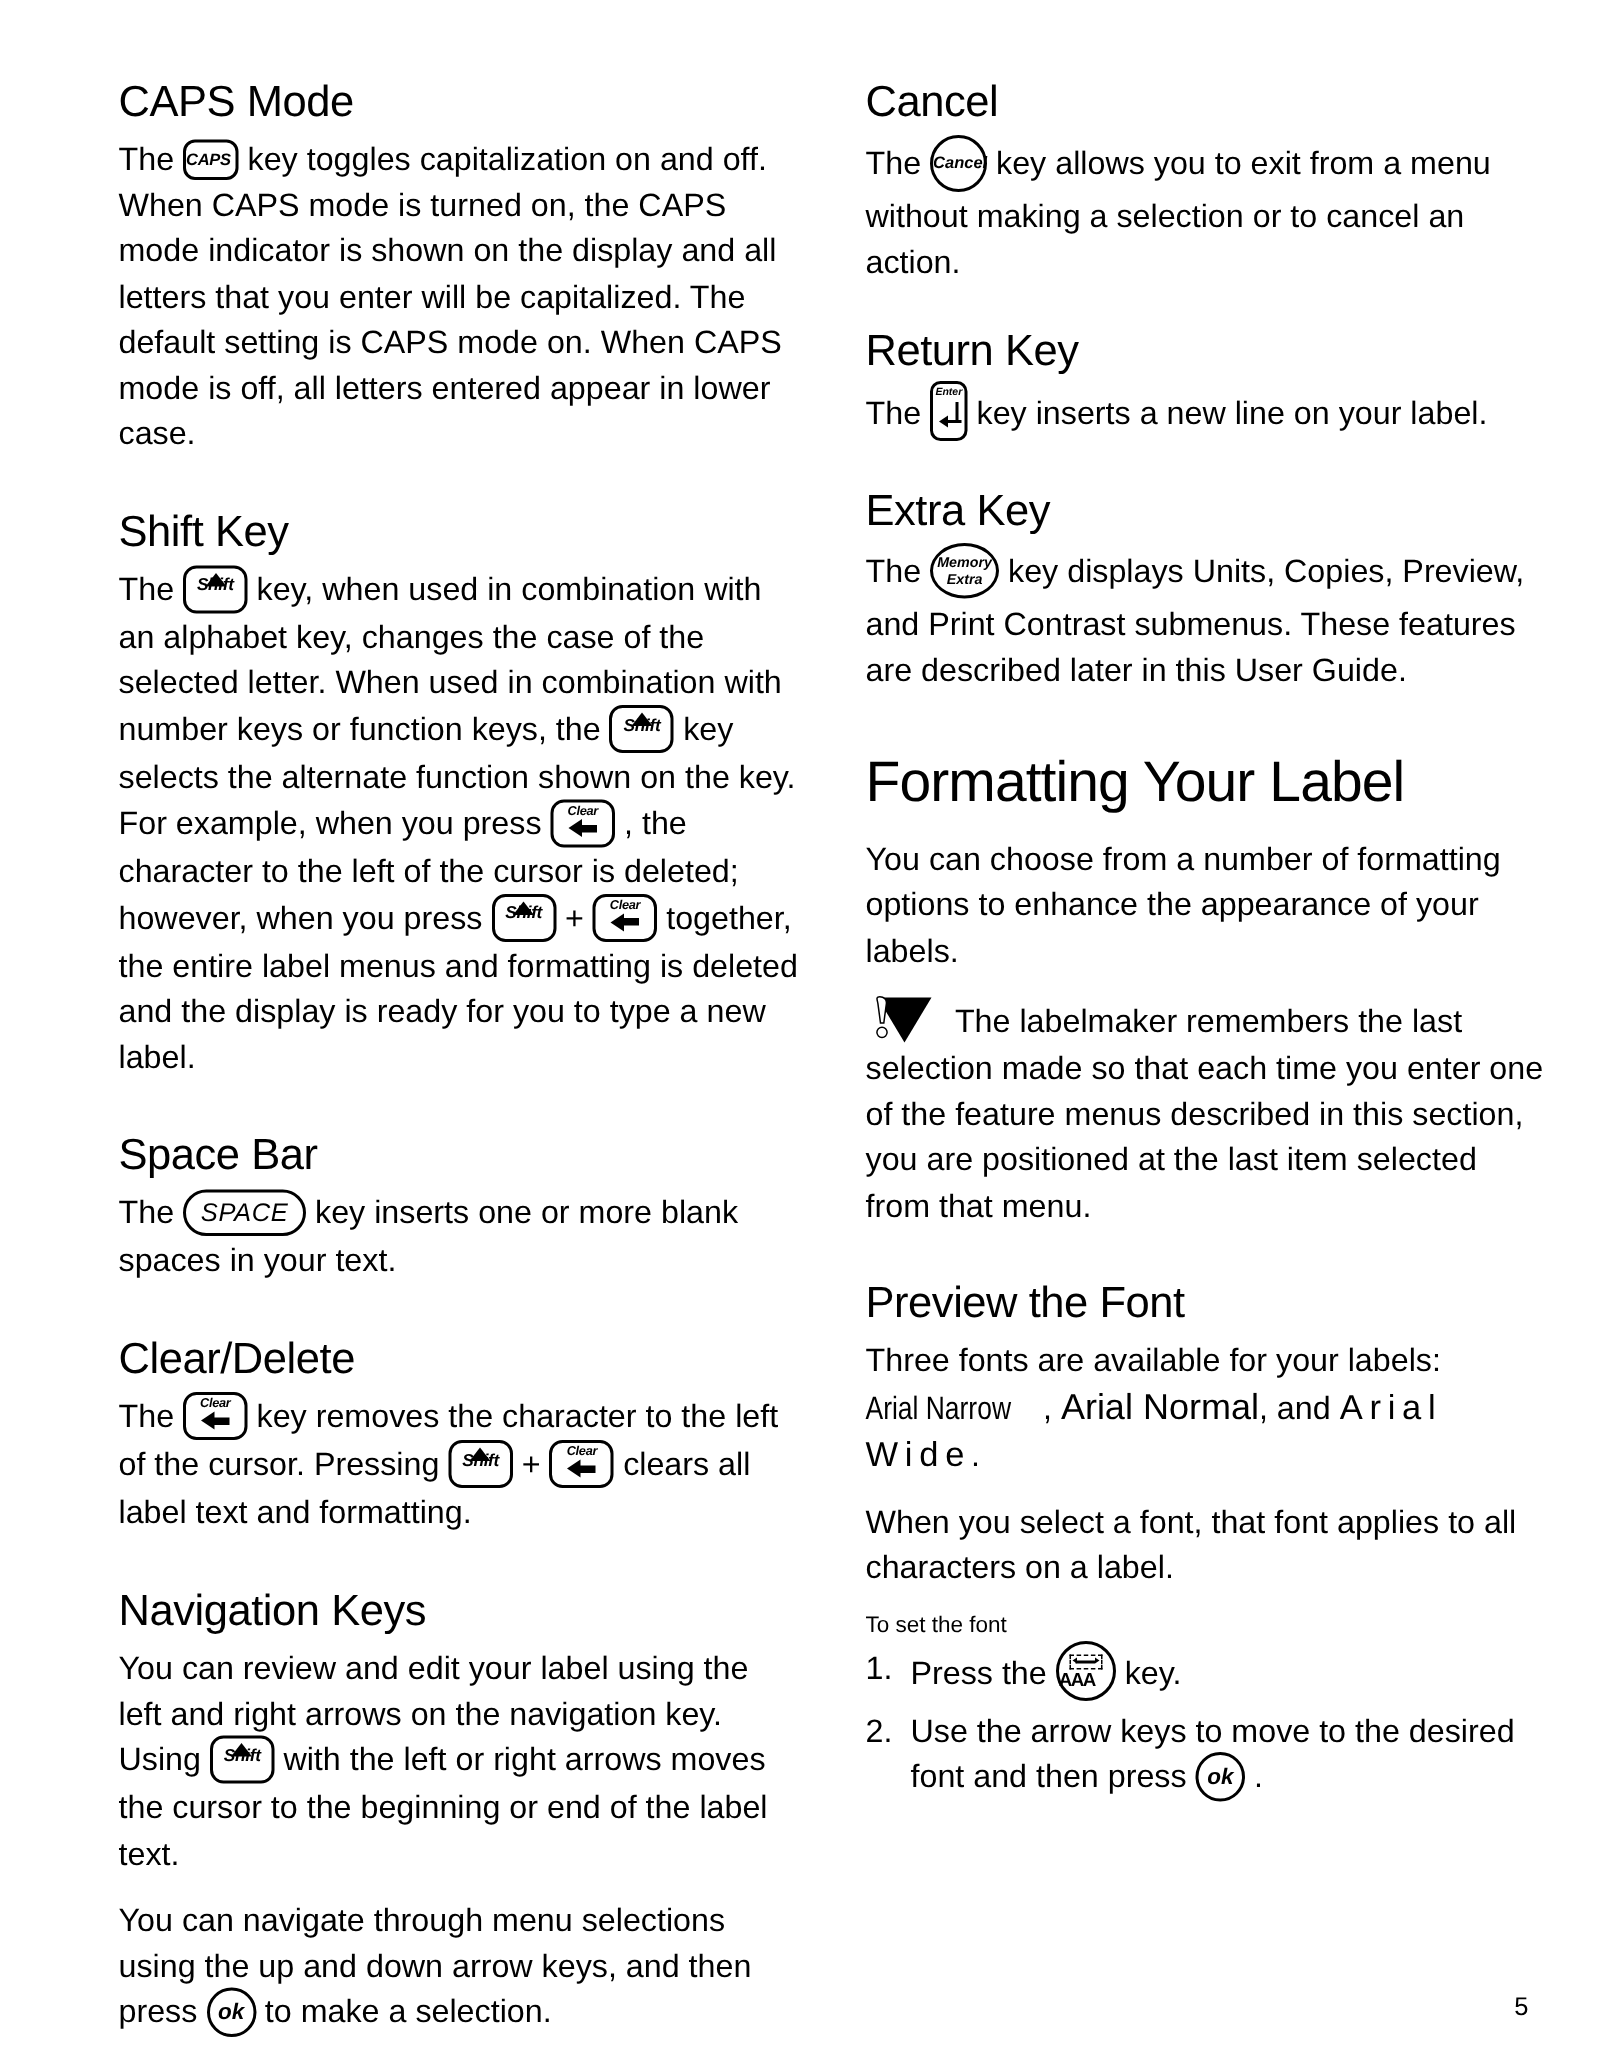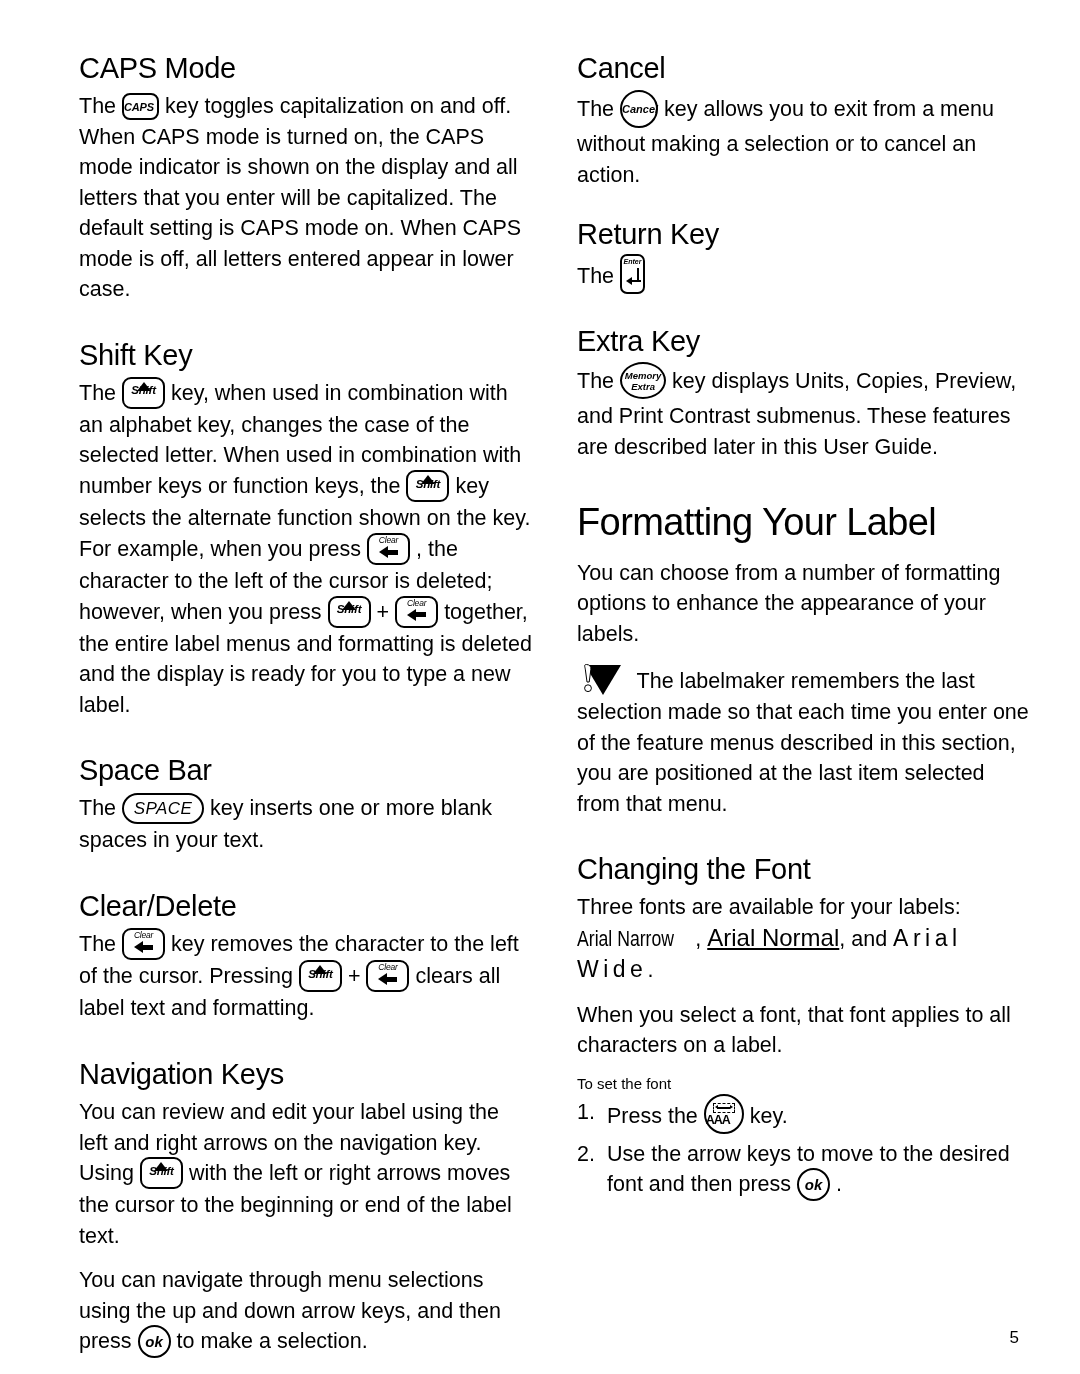--- a/index.html
+++ b/index.html
@@ -149,21 +149,21 @@
     position: relative;
     top: -1px;
   }
   .key-clear .lab {
     position: absolute;
     left: 0; right: 0;
     top: 0px;
     text-align: center;
     font-size: 8.5px;
     font-style: italic;
-    font-weight: 400;
+    font-weight: 700;
     letter-spacing: -0.2px;
     line-height: 11px;
   }
   .key-clear .arrow {
     position: absolute;
     left: 50%;
     bottom: 5px;
     transform: translateX(-50%);
     width: 20px;
     height: 12px;
@@ -354,21 +354,20 @@
 
   
   .f-narrow {
     font-family: "Liberation Sans Narrow", "Liberation Sans", sans-serif;
     transform: scaleX(0.82);
     display: inline-block;
     transform-origin: left center;
   }
   .f-normal {
     font-size: 24px;
-    text-decoration: underline;
   }
   .f-wide {
     font-size: 23px;
     letter-spacing: 4.5px;
   }
 
   .pagenum {
     position: absolute;
     right: 48px;
     bottom: 26px;
@@ -500,20 +499,21 @@
       <p class="body">
         <span>The</span>
         <span class="key key-return">
           <span class="l1">Enter</span>
           <span class="ret">
               <span class="v"></span>
               <span class="h"></span>
               <span class="hd"></span>
             </span>
         </span>
+        <span>key inserts a new line on your label.</span>
       </p>
 
       <div class="sec-spacer-sm"></div>
 
       <h2 class="sec">Extra Key</h2>
       <p class="body">
         <span>The</span>
         <span class="key key-extra">
           <span class="l1">Memory</span>
           <span class="l2">Extra</span>
@@ -531,21 +531,21 @@
             <polygon points="8,2 44,2 26,32" fill="#000000"></polygon>
             <path d="M9.5,1.5 C12.4,1.5 14.3,3.6 13.9,6.2 L12.2,19.0 L10.0,19.0 L8.3,6.2 C7.9,3.6 6.6,1.5 9.5,1.5 Z" fill="#ffffff" stroke="#000000" stroke-width="1"></path>
             <circle cx="11.0" cy="25.2" r="3.4" fill="#ffffff" stroke="#000000" stroke-width="1"></circle>
           </svg>
         </span>
         <span>The labelmaker remembers the last selection made so that each time you enter one of the feature menus described in this section, you are positioned at the last item selected from that menu.</span>
       </p>
 
       <div class="sec-spacer"></div>
 
-      <h2 class="sec">Changing the Font</h2>
+      <h2 class="sec">Preview the Font</h2>
       <p class="body"><span>Three fonts are available for your labels:</span> <span class="f-narrow">Arial Narrow</span><span>,</span> <span class="f-normal">Arial Normal</span><span>, and</span> <span class="f-wide">Arial Wide</span><span>.</span></p>
       <p class="body">When you select a font, that font applies to all characters on a label.</p>
 
       <h3 class="sub">To set the font</h3>
       <ol class="steps">
         <li>
           <span class="num">1.</span>
           <span>Press the</span>
           <span class="key key-font">
             <span class="rect">

